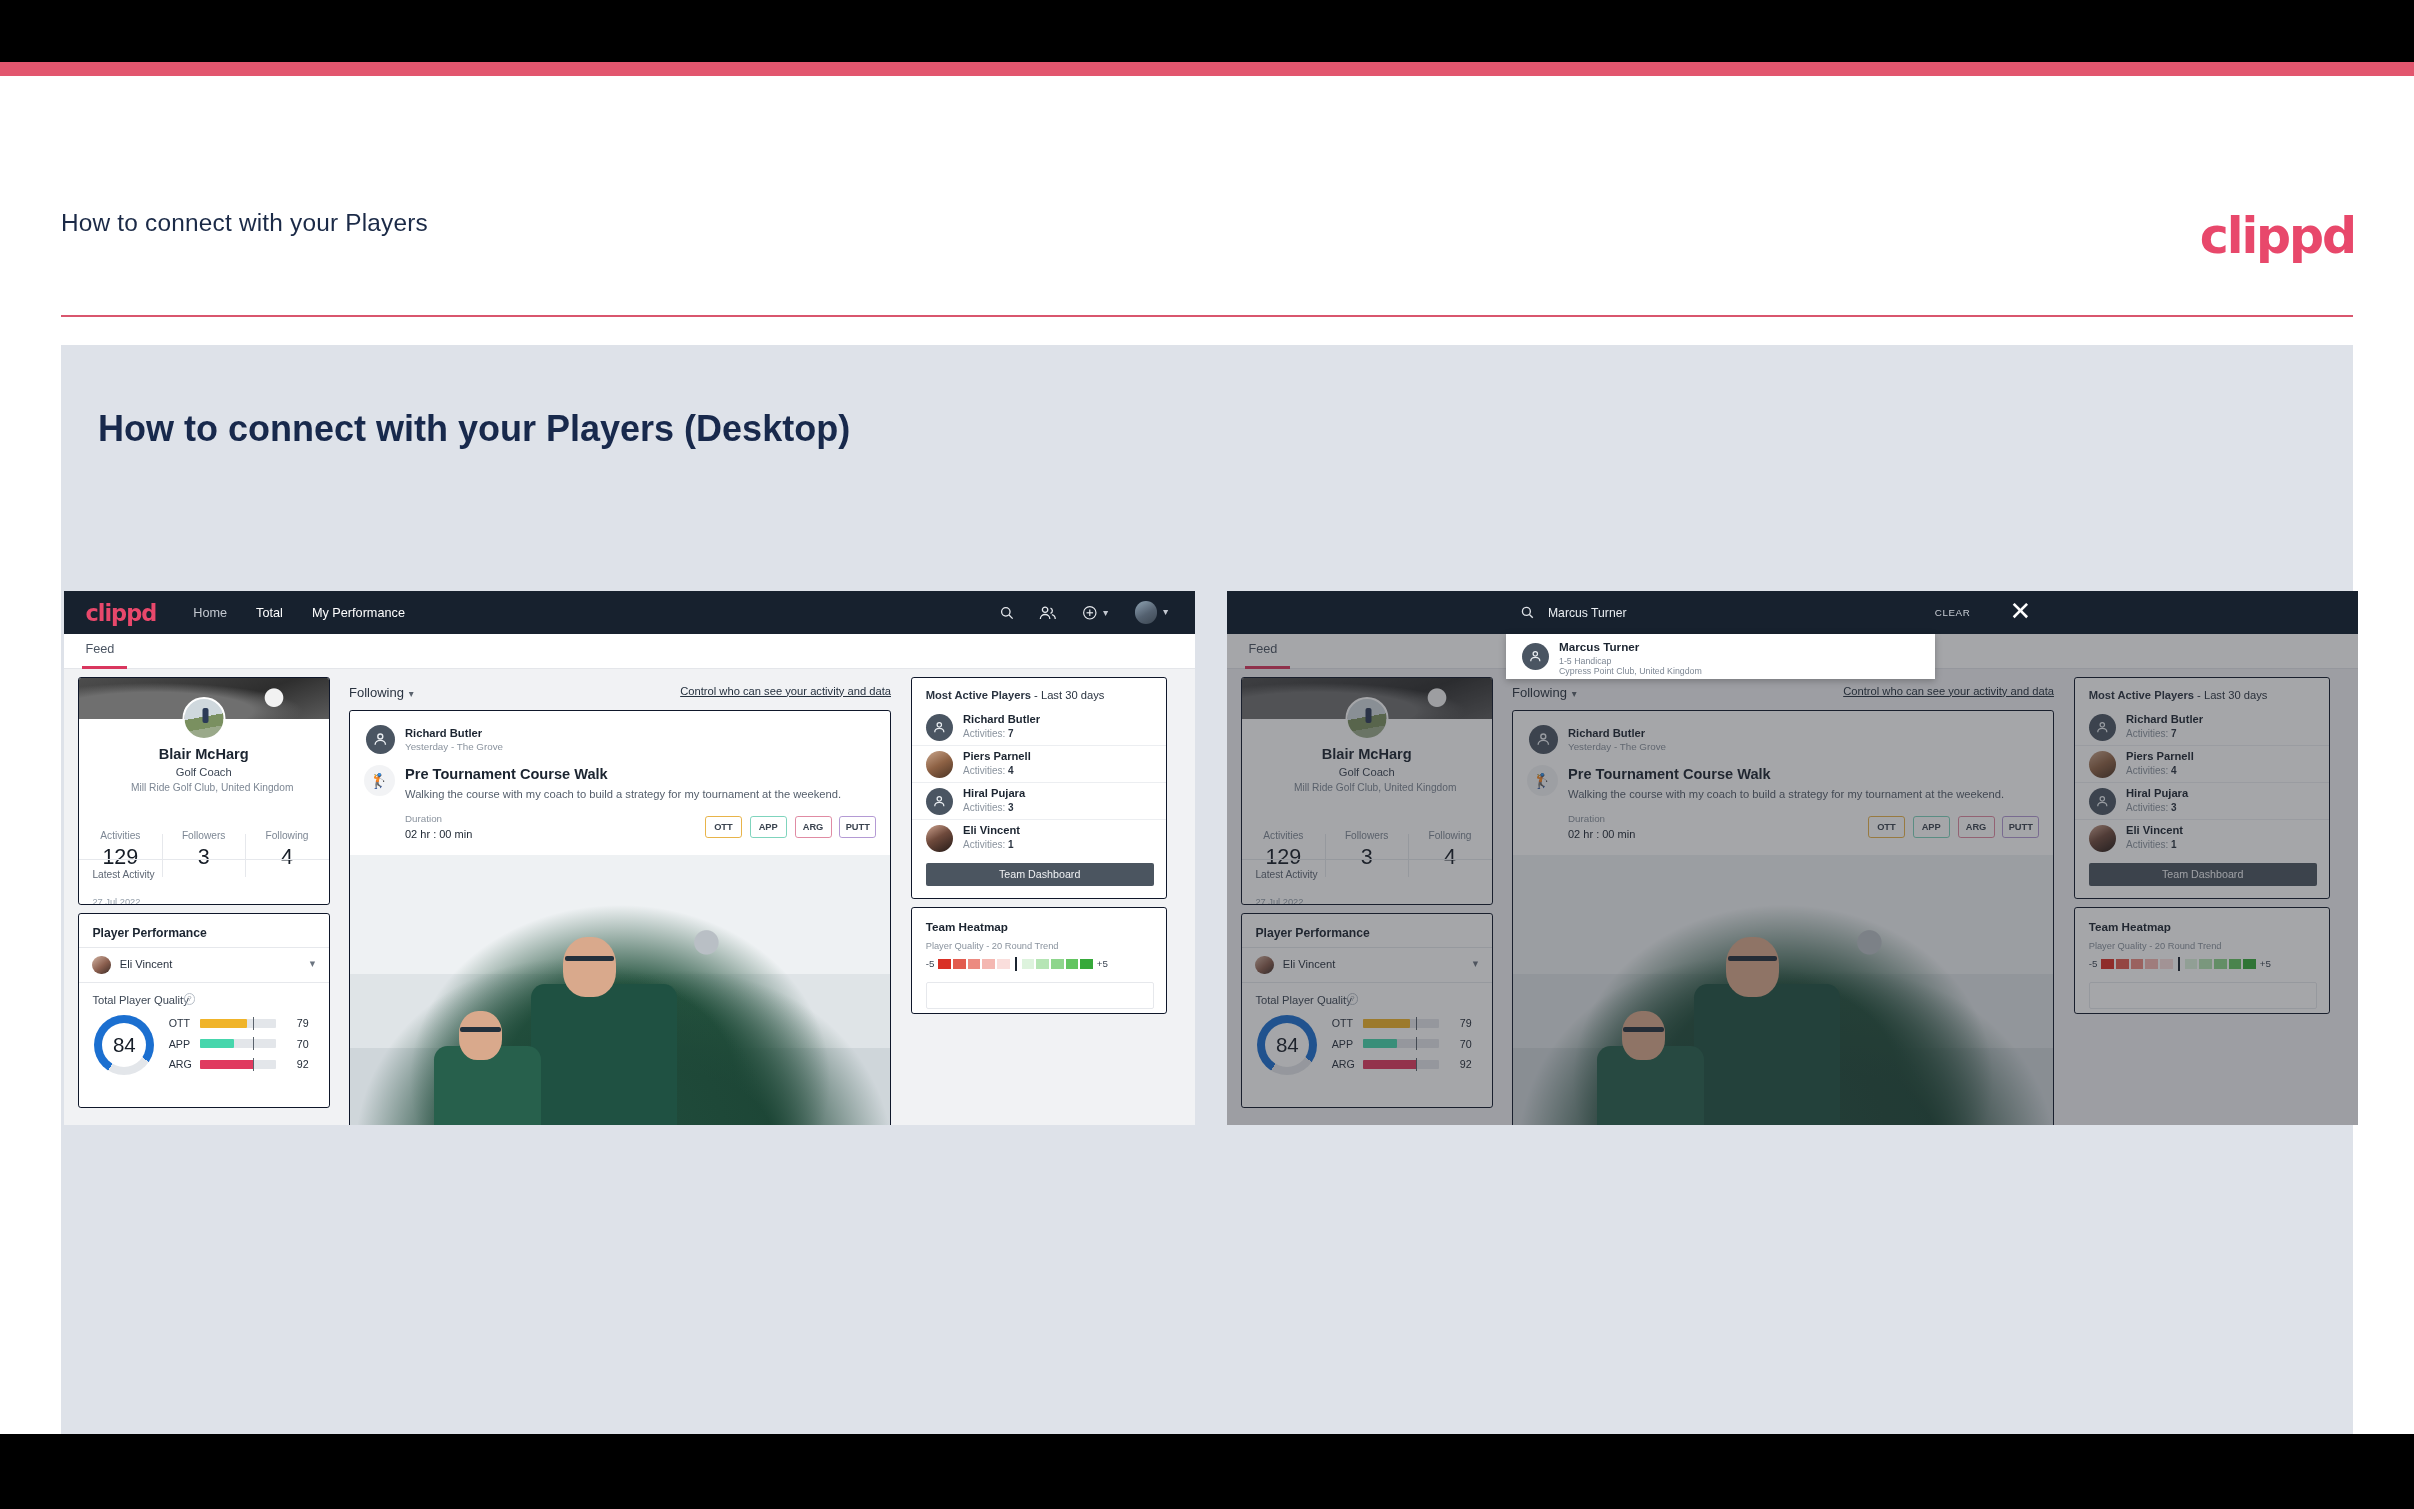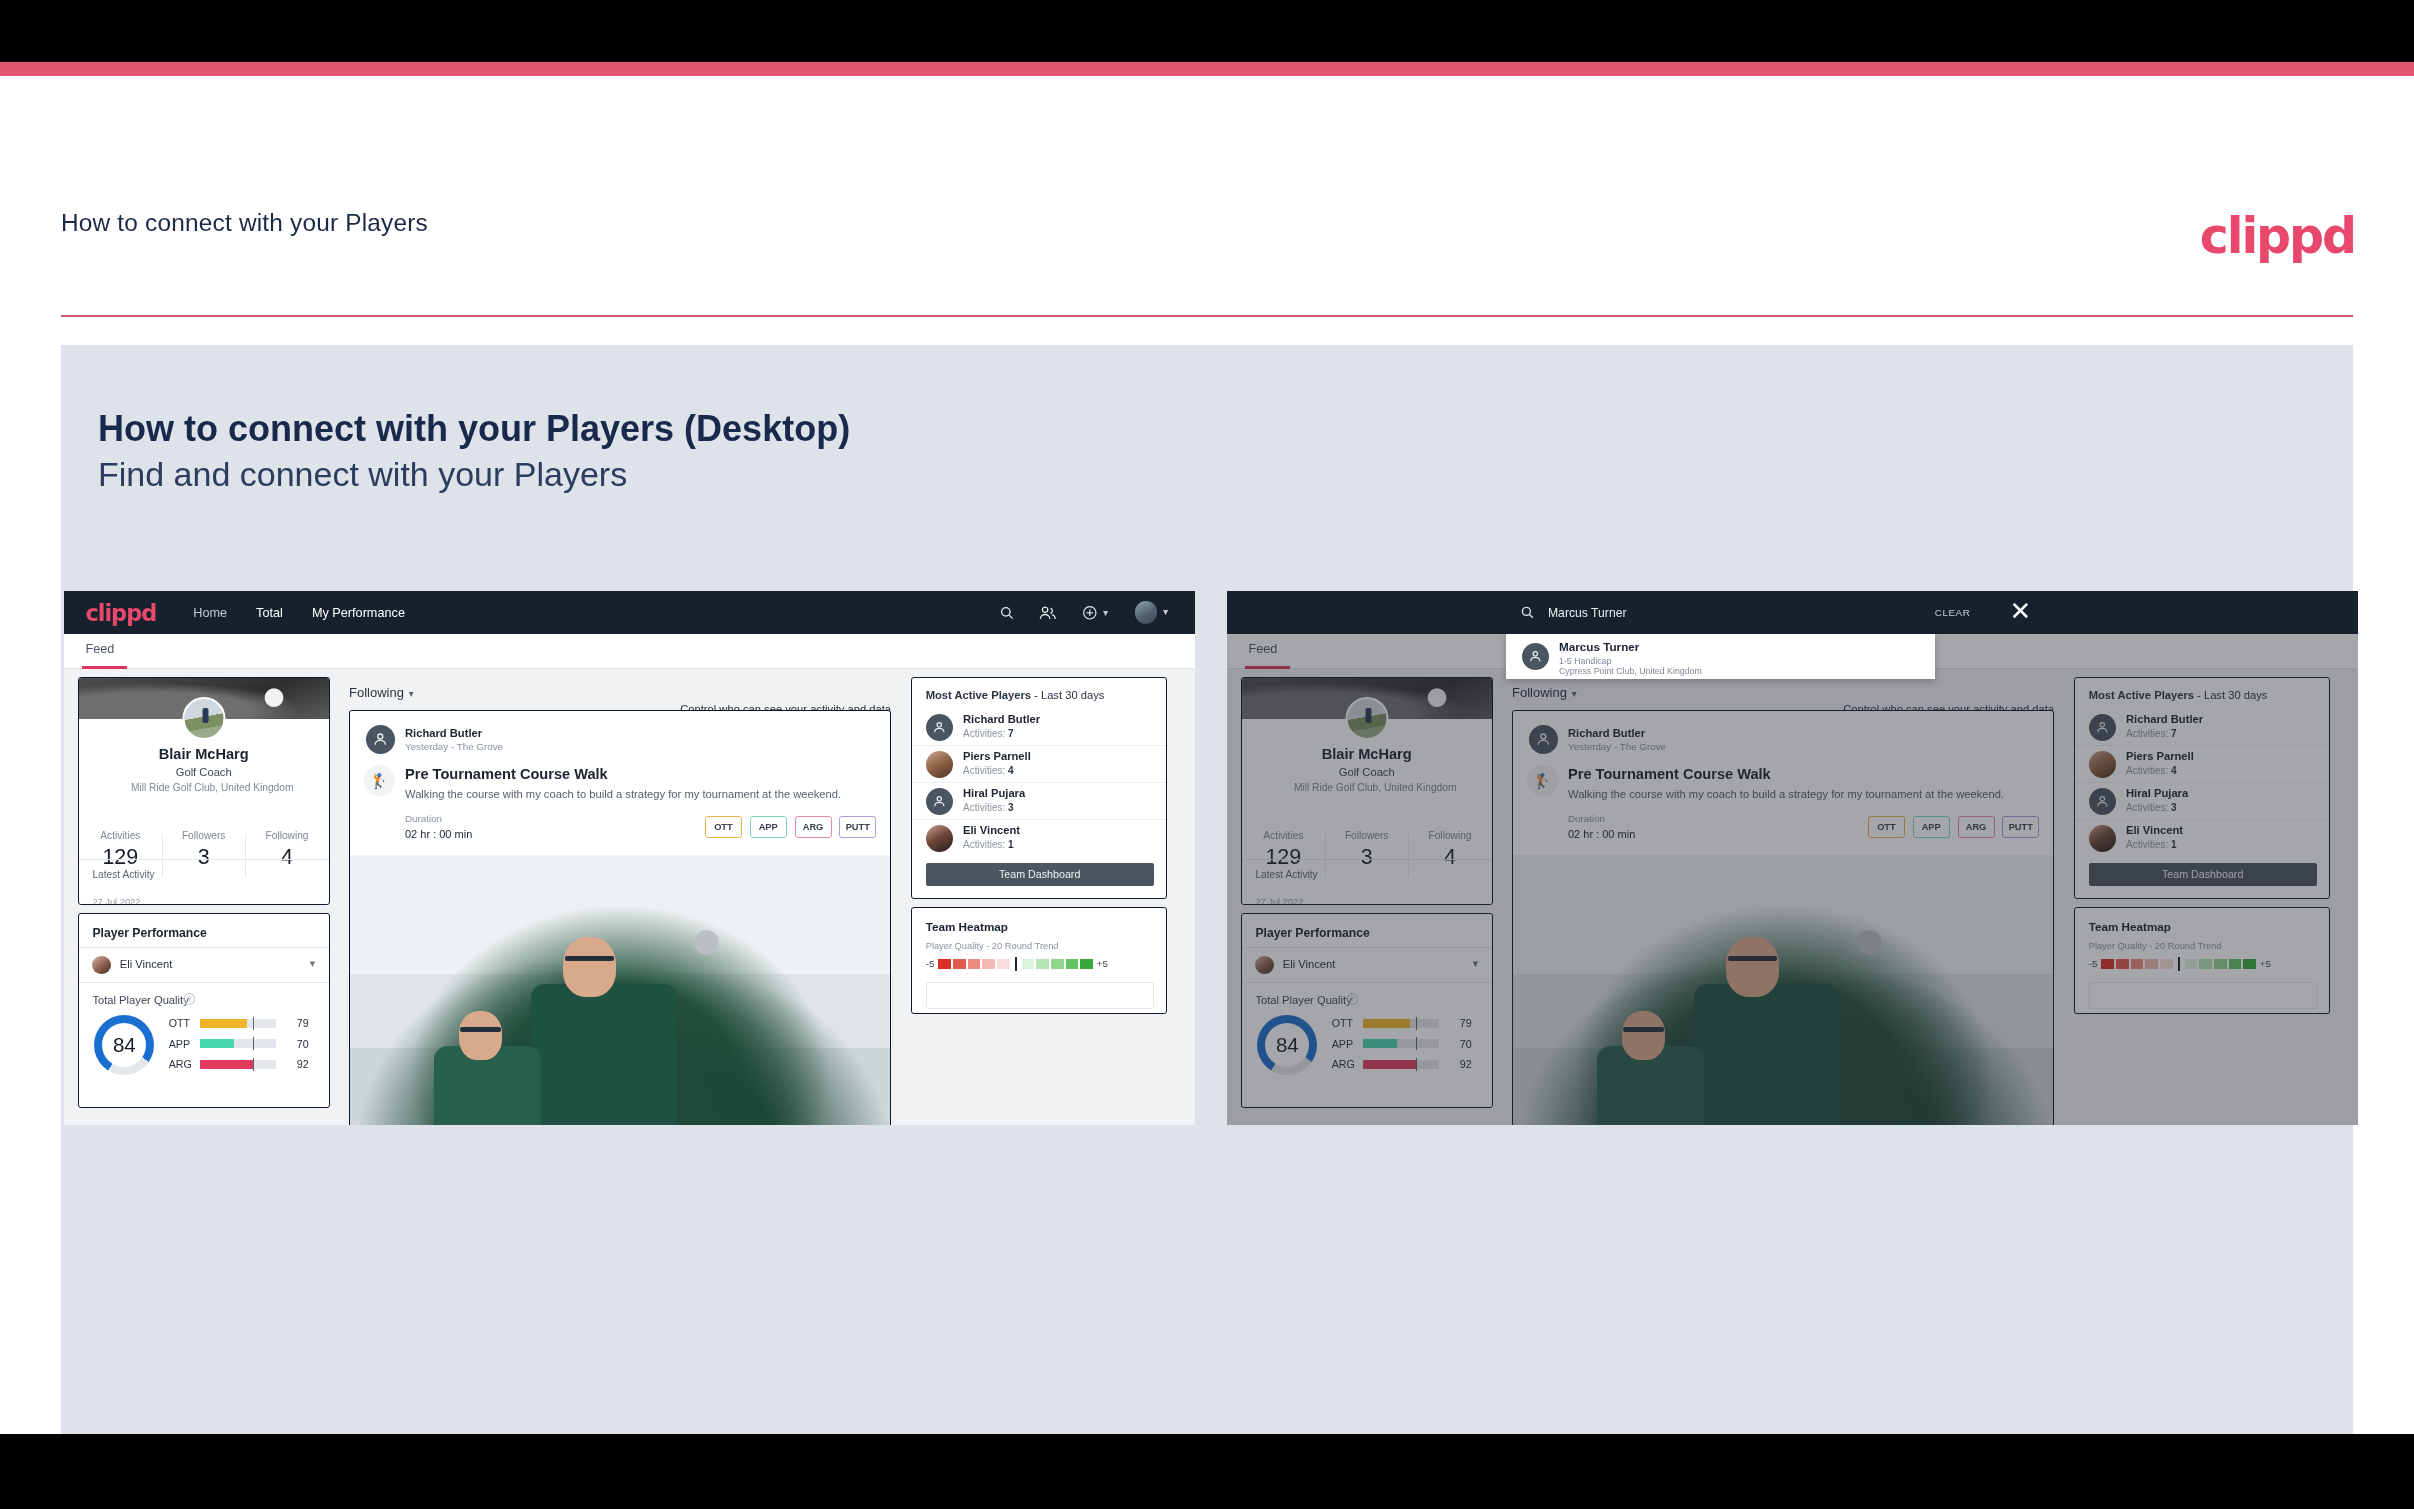--- a/index.html
+++ b/index.html
@@ -171,21 +171,21 @@
   .metric-bar { position:relative; width:76px; height:8.8px; background:#e3e6ea; border-radius:1px; }
   .metric-fill { position:absolute; left:0; top:0; height:100%; border-radius:1px; }
   .metric-tick { position:absolute; top:-2px; width:1.5px; height:12.7px; background:#5b636d; }
   .metric-val { width:33px; text-align:right; font-size:10.7px; color:#1b2430; }
 
   
   .feed-head { position:absolute; left:285px; top:13.7px; width:542px; height:21.5px; }
   .feed-following { font-size:13px; color:#2a3340; }
   .feed-following .chv { font-size:9.8px; margin-left:4.9px; color:#5b636d; }
   .feed-control {
-    position:absolute; right:0; top:20px; font-size:11.2px; color:#25313f;
+    position:absolute; right:0; top:2px; font-size:11.2px; color:#25313f;
     text-decoration:underline;
   }
   .c-post { left:285px; top:41px; width:542px; height:458px; overflow:hidden; }
   .post-ava {
     position:absolute; left:15.6px; top:13.7px; width:29px; height:29px; border-radius:50%;
     background:#4a5562; display:flex; align-items:center; justify-content:center;
   }
   .post-ava svg { width:16.6px; height:16.6px; }
   .post-author { position:absolute; left:55px; top:15.6px; font-size:11.2px; font-weight:bold; color:#1b2430; }
   .post-meta { position:absolute; left:55px; top:30px; font-size:9.8px; color:#8a939e; }
@@ -282,21 +282,20 @@
 <div class="slide-top-black"></div>
 <div class="slide-accent-bar"></div>
 <div class="slide-body">
 
   <div class="hdr-title">How to connect with your Players</div>
   <div class="hdr-logo">clippd</div>
   <div class="hdr-rule"></div>
 
   <div class="content">
     <div class="title-main">How to connect with your Players (Desktop)</div>
-    <div class="title-sub">Find and connect with your Players</div>
 
     <div class="caption caption-1">1) On your Feed, click on the search icon in the top right of the screen.</div>
     <div class="caption caption-2">2) Search for the Player you wish to connect with.</div>
   </div>
 
   <div class="footer-copy">Copyright Clippd 2022</div>
 
   <div class="shot shot-left">
 
     <div class="app-nav">

